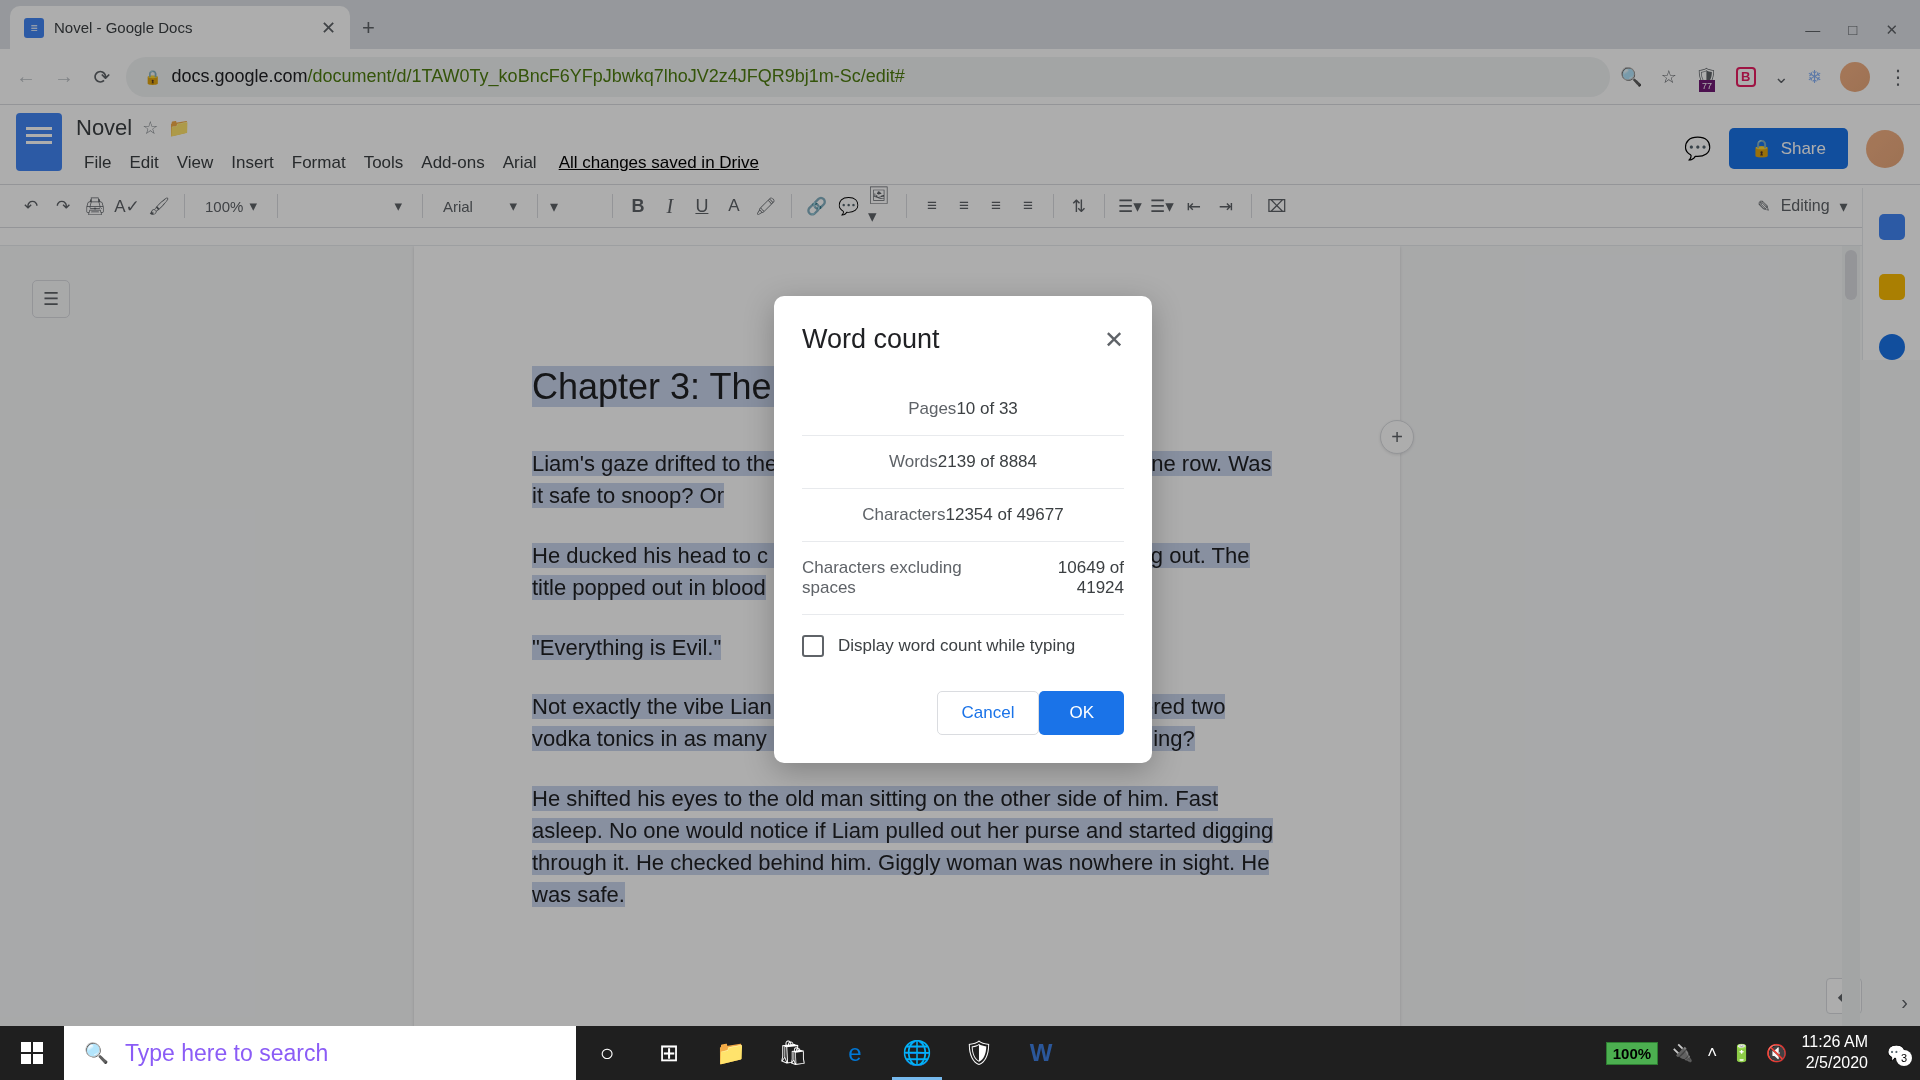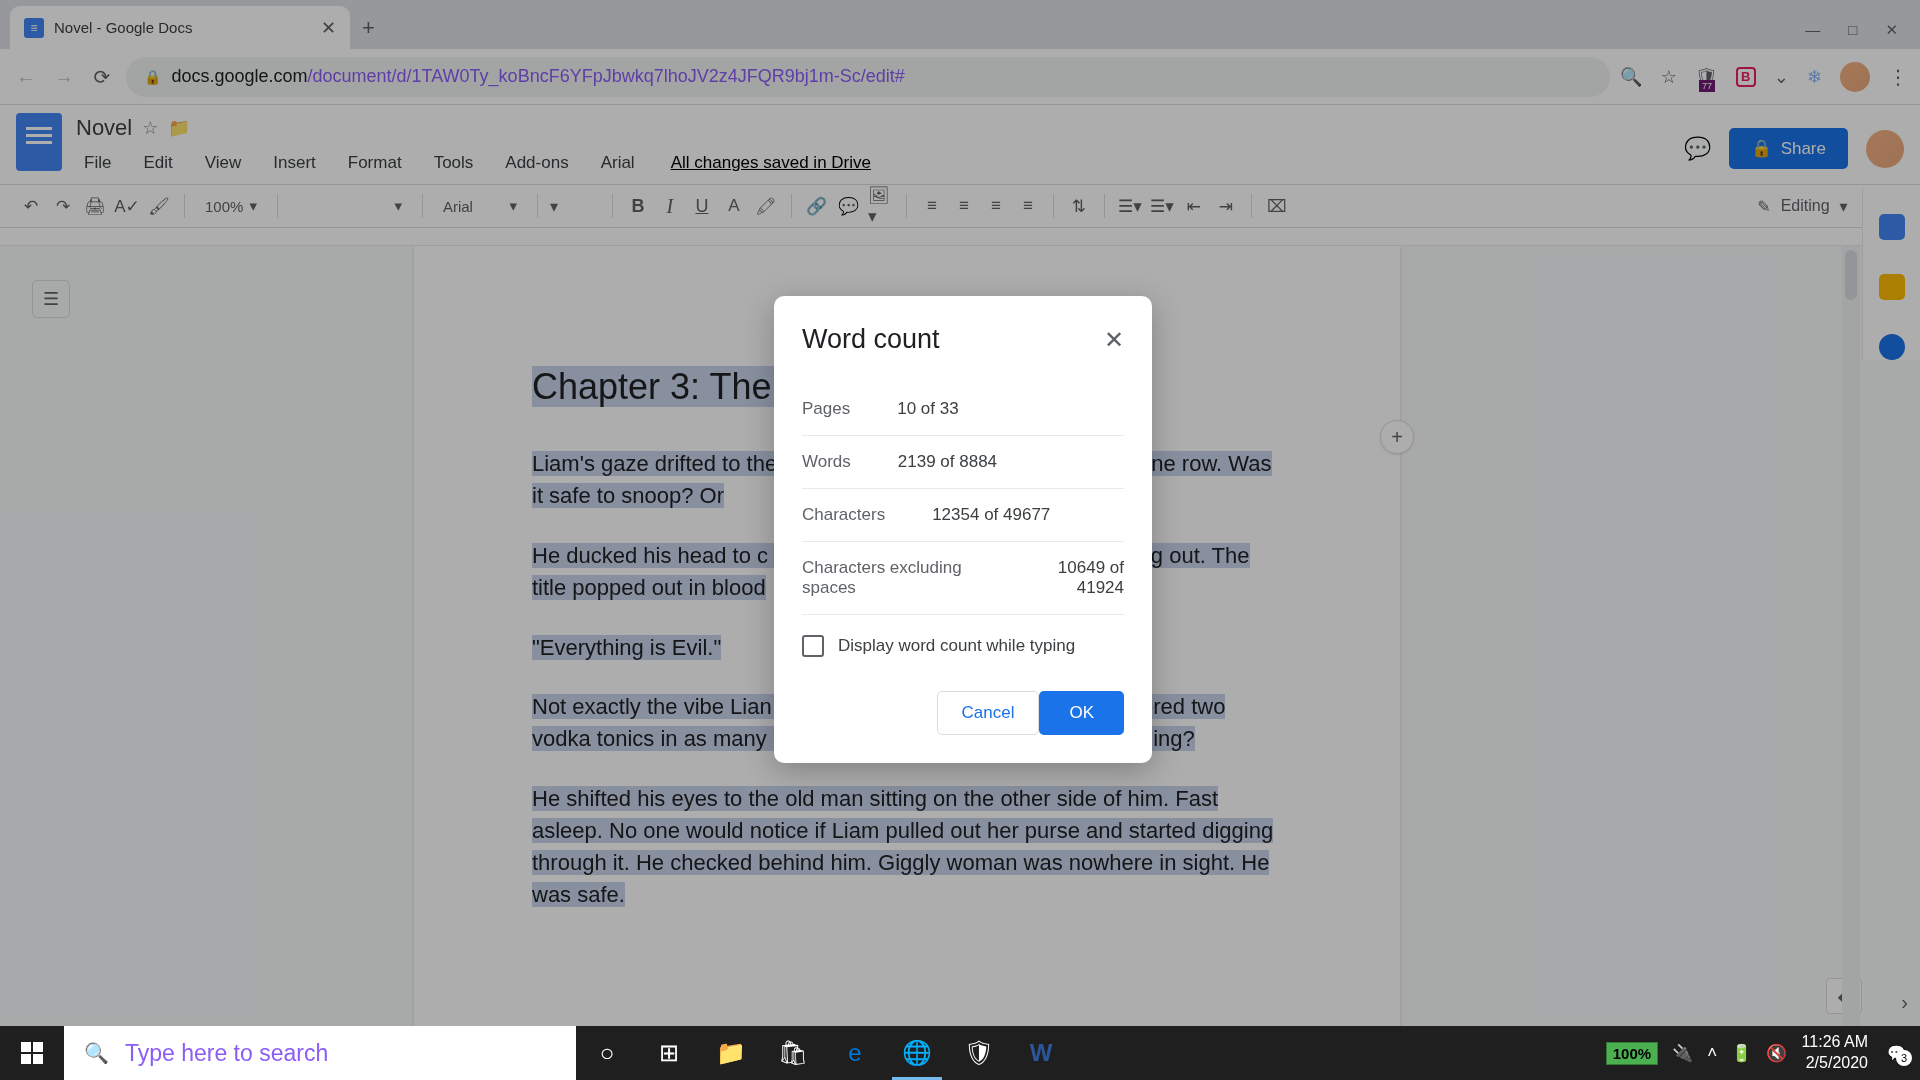--- a/index.html
+++ b/index.html
@@ -14,37 +14,37 @@
 .tab-add { margin-left: 12px; font-size: 22px; color: #5f6368; cursor: pointer; padding-bottom: 8px; }
 .window-controls { margin-left: auto; display: flex; gap: 28px; padding: 0 22px 10px 0; color: #5f6368; font-size: 15px; }
 .window-controls span { cursor: pointer; }
 
 .addr-bar { height: 56px; background: #fff; display: flex; align-items: center; padding: 0 12px; gap: 10px; border-bottom: 1px solid #dadce0; }
 .nav-icon { width: 28px; text-align: center; font-size: 20px; color: #5f6368; cursor: pointer; }
 .nav-icon.disabled { color: #bdc1c6; }
 .omnibox { flex: 1; background: #f1f3f4; border-radius: 22px; height: 40px; display: flex; align-items: center; padding: 0 18px; gap: 10px; }
 .lock-icon { font-size: 14px; color: #5f6368; }
 .url-text { font-size: 18px; color: #202124; flex: 1; }
-.url-text .grey { color: #8b5cf6; }
+.url-text .grey { color: #4d7c0f; }
 .ext-icons { display: flex; gap: 18px; align-items: center; color: #5f6368; font-size: 18px; }
 .ext-badge { background: #701a75; color: #fff; font-size: 9px; padding: 1px 3px; border-radius: 0; position: relative; }
 .ext-b { border: 2px solid #e91e63; color: #e91e63; font-weight: bold; font-size: 13px; width: 20px; height: 20px; display: flex; align-items: center; justify-content: center; border-radius: 4px; }
 .ext-pocket { font-size: 18px; }
 .profile-pic { width: 30px; height: 30px; border-radius: 50%; background: linear-gradient(135deg,#f4b183,#e8a87c); }
 .kebab { font-size: 20px; cursor: pointer; }
 
 
 .docs-header { height: 79px; background: #fff; padding: 8px 16px 0; display: flex; }
 .docs-logo { width: 46px; height: 58px; background: #4285f4; border-radius: 4px; margin-right: 14px; display: flex; align-items: center; justify-content: center; position: relative; }
 .docs-logo::before { content: ""; position: absolute; top: 14px; left: 10px; right: 10px; height: 3px; background: #fff; box-shadow: 0 7px 0 #fff, 0 14px 0 #fff; }
 .docs-title-area { flex: 1; }
 .docs-title-row { display: flex; align-items: center; gap: 10px; height: 30px; }
 .docs-title { font-size: 22px; color: #3c4043; }
 .star-icon, .folder-icon { font-size: 18px; color: #80868b; cursor: pointer; }
-.menu-row { display: flex; gap: 16px; margin-top: 6px; font-size: 17px; color: #3c4043; align-items: center; }
+.menu-row { display: flex; gap: 2px; margin-top: 6px; font-size: 17px; color: #3c4043; align-items: center; }
 .menu-row span { padding: 4px 8px; cursor: pointer; }
 .menu-row .saved { color: #000000; text-decoration: underline; margin-left: 4px; }
 .docs-right { display: flex; align-items: center; gap: 18px; }
 .comments-icon { font-size: 22px; color: #5f6368; }
 .share-btn { background: #1a73e8; color: #fff; padding: 10px 22px; border-radius: 5px; font-size: 17px; display: flex; align-items: center; gap: 8px; cursor: pointer; }
 .doc-avatar { width: 38px; height: 38px; border-radius: 50%; background: linear-gradient(135deg,#f4b183,#e8a87c); }
 
 
 .toolbar { height: 44px; background: #fff; border-top: 1px solid #dadce0; border-bottom: 1px solid #dadce0; display: flex; align-items: center; padding: 0 18px; gap: 6px; color: #5f6368; }
 .tb-icon { width: 26px; height: 26px; display: flex; align-items: center; justify-content: center; font-size: 17px; cursor: pointer; }
@@ -84,21 +84,21 @@
 .sel { background: #c9d4ec; }
 
 
 .dim-overlay { position: absolute; inset: 0; background: rgba(0,0,0,0.32); z-index: 50; } 
 
 
 .dialog { position: absolute; z-index: 100; left: 774px; top: 296px; width: 378px; background: #fff; border-radius: 10px; box-shadow: 0 8px 30px rgba(0,0,0,0.25); padding: 28px; }
 .dialog-title-row { display: flex; justify-content: space-between; align-items: center; margin-bottom: 28px; }
 .dialog-title { font-size: 27px; color: #202124; }
 .dialog-close { font-size: 24px; color: #5f6368; cursor: pointer; }
-.stat-row { display: flex; justify-content: flex-start; align-items: center; padding: 16px 0; border-bottom: 1px solid #e8eaed; font-size: 17px; color: #3c4043; gap: 47px; }
+.stat-row { display: flex; justify-content: center; align-items: center; padding: 16px 0; border-bottom: 1px solid #e8eaed; font-size: 17px; color: #3c4043; }
 .stat-row:last-of-type { border-bottom: 1px solid #e8eaed; }
 .stat-label { color: #5f6368; }
 .stat-value { text-align: right; }
 .checkbox-row { display: flex; align-items: center; gap: 14px; padding: 20px 0 34px; font-size: 17px; color: #3c4043; }
 .checkbox { width: 22px; height: 22px; border: 2px solid #5f6368; border-radius: 3px; cursor: pointer; }
 .dialog-buttons { display: flex; justify-content: flex-end; gap: 0; }
 .btn-cancel { padding: 11px 24px; border: 1px solid #dadce0; border-radius: 5px; background: #fff; color: #1a73e8; font-size: 17px; cursor: pointer; }
 .btn-ok { padding: 11px 30px; border: none; border-radius: 5px; background: #1a73e8; color: #fff; font-size: 17px; cursor: pointer; }
 
 

